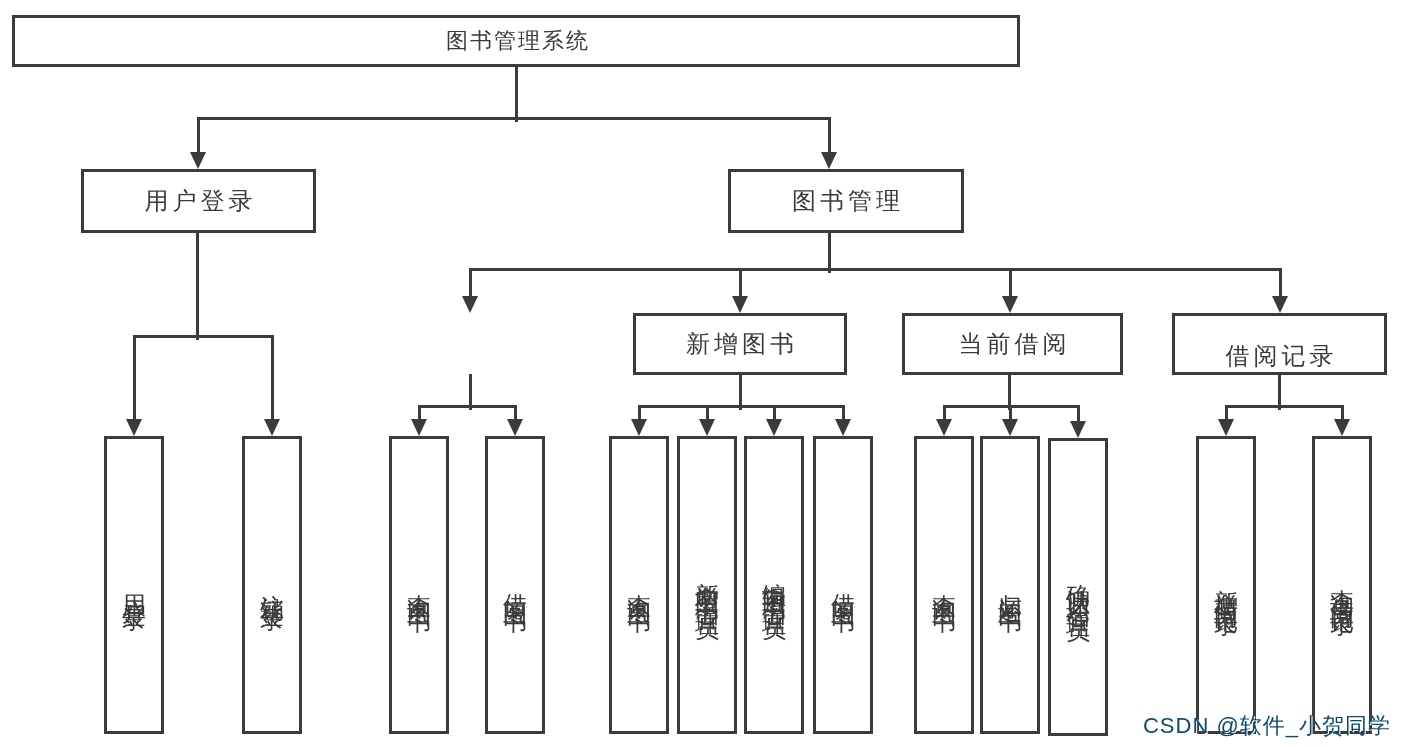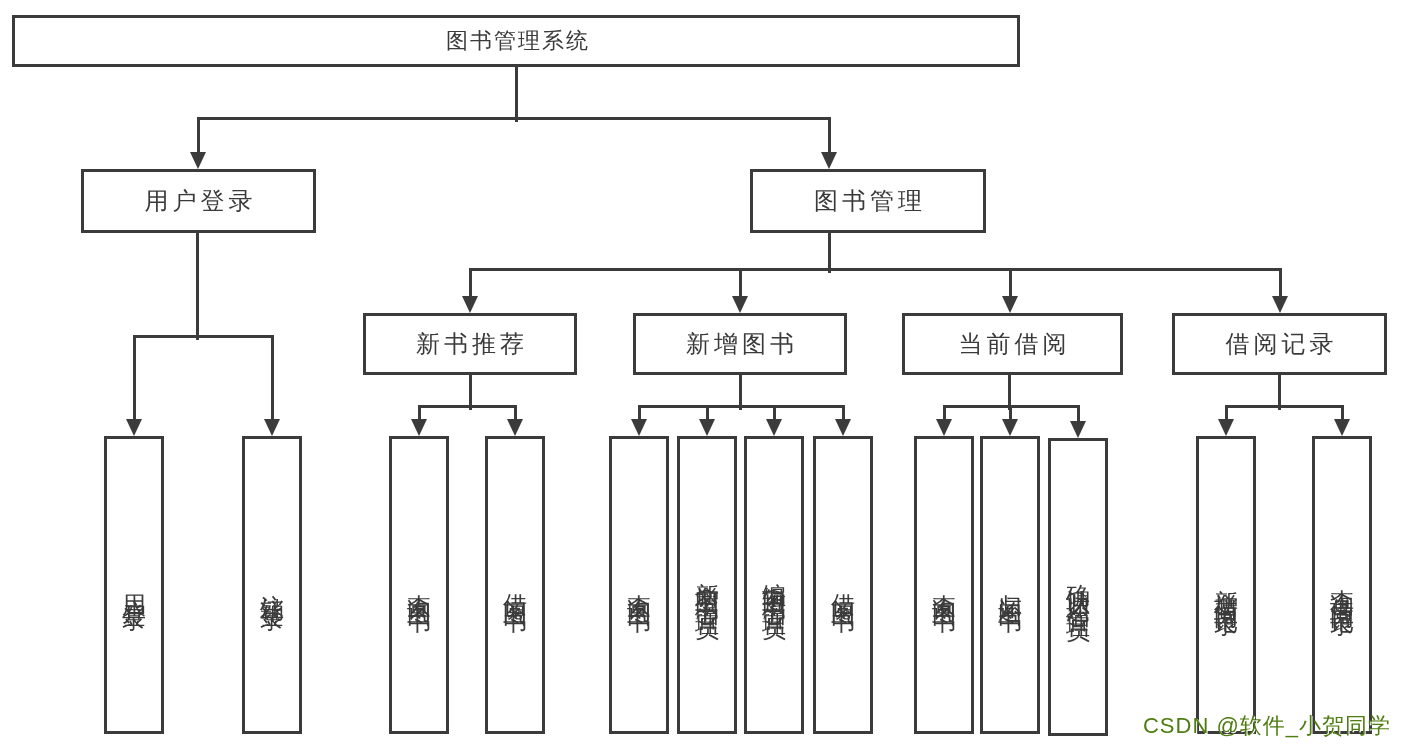--- a/index.html
+++ b/index.html
@@ -55,53 +55,50 @@
     height: 0;
     border-left: 8px solid transparent;
     border-right: 8px solid transparent;
     border-top: 17px solid #3b3b3b;
   }
   .watermark {
     position: absolute;
     right: 14px;
     bottom: 6px;
     z-index: 10;
-    color: #4d7c0f;
+    color: #0c4a6e;
     font-size: 22px;
     letter-spacing: 1px;
     text-shadow: 1px 1px 0 #ffffff;
     white-space: nowrap;
   }
 </style>
 </head>
 <body>
 
 <div class="stage">
 
   <div class="box root" style="left:12px; top:15px; width:1008px; height:52px;">
     <span class="hlabel">图书管理系统</span>
   </div>
 
   <div class="box" style="left:81px; top:169px; width:235px; height:64px;">
     <span class="hlabel">用户登录</span>
   </div>
-  <div class="box" style="left:750px; top:169px; width:236px; height:64px;justify-content:center;">
+  <div class="box" style="left:728px; top:169px; width:236px; height:64px;justify-content:center;">
     <span class="hlabel">图书管理</span>
   </div>
 
-  <div class="box" style="left:363px; top:313px; width:214px; height:62px;">
-    <span class="hlabel">新书推荐</span>
-  </div>
   <div class="box" style="left:633px; top:313px; width:214px; height:62px;">
     <span class="hlabel">新增图书</span>
   </div>
   <div class="box" style="left:902px; top:313px; width:221px; height:62px;">
     <span class="hlabel">当前借阅</span>
   </div>
-  <div class="box" style="left:1172px; top:313px; width:215px; height:62px;">
+  <div class="box" style="left:1172px; top:313px; width:215px; height:62px;align-items:flex-end;">
     <span class="hlabel">借阅记录</span>
   </div>
 
   <div class="box" style="left:104px; top:436px; width:60px; height:298px;">
     <span class="vlabel">用户登录</span>
   </div>
   <div class="box" style="left:242px; top:436px; width:60px; height:298px;">
     <span class="vlabel">注销登录</span>
   </div>
 

